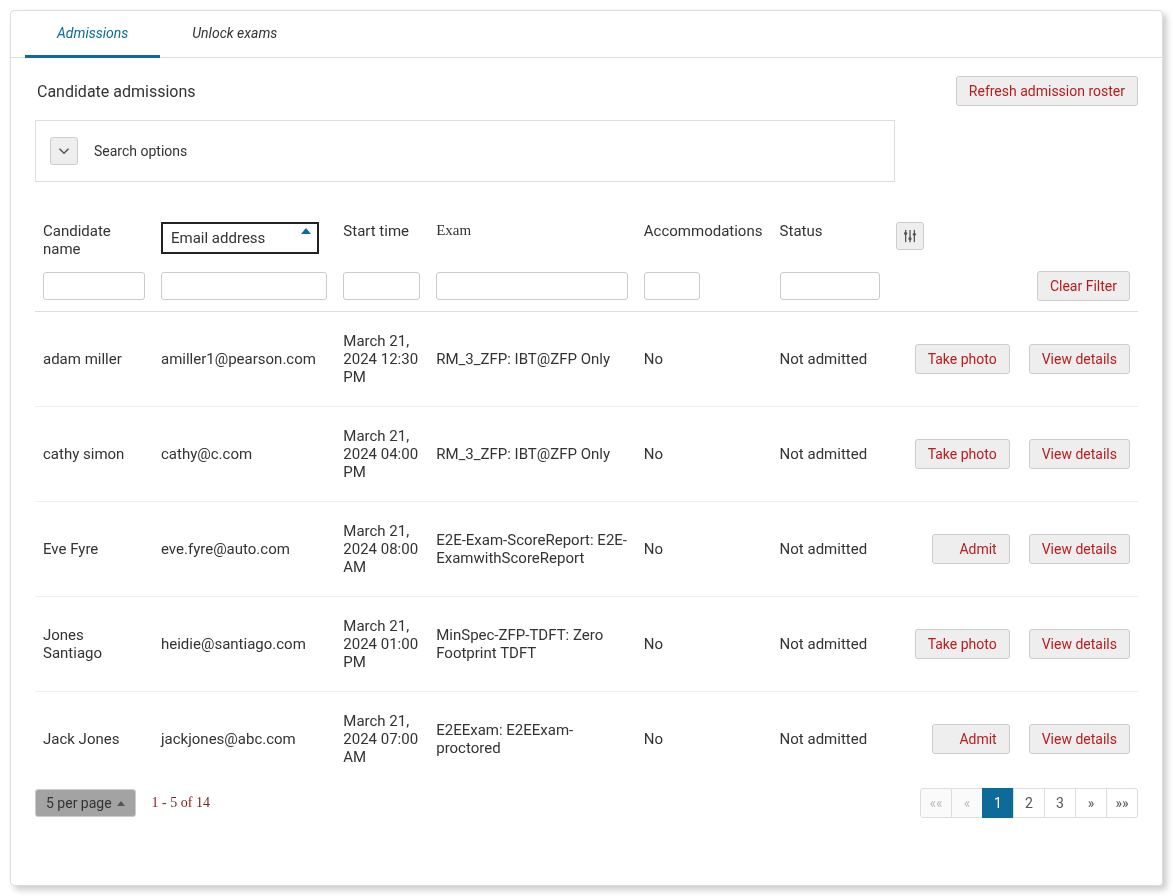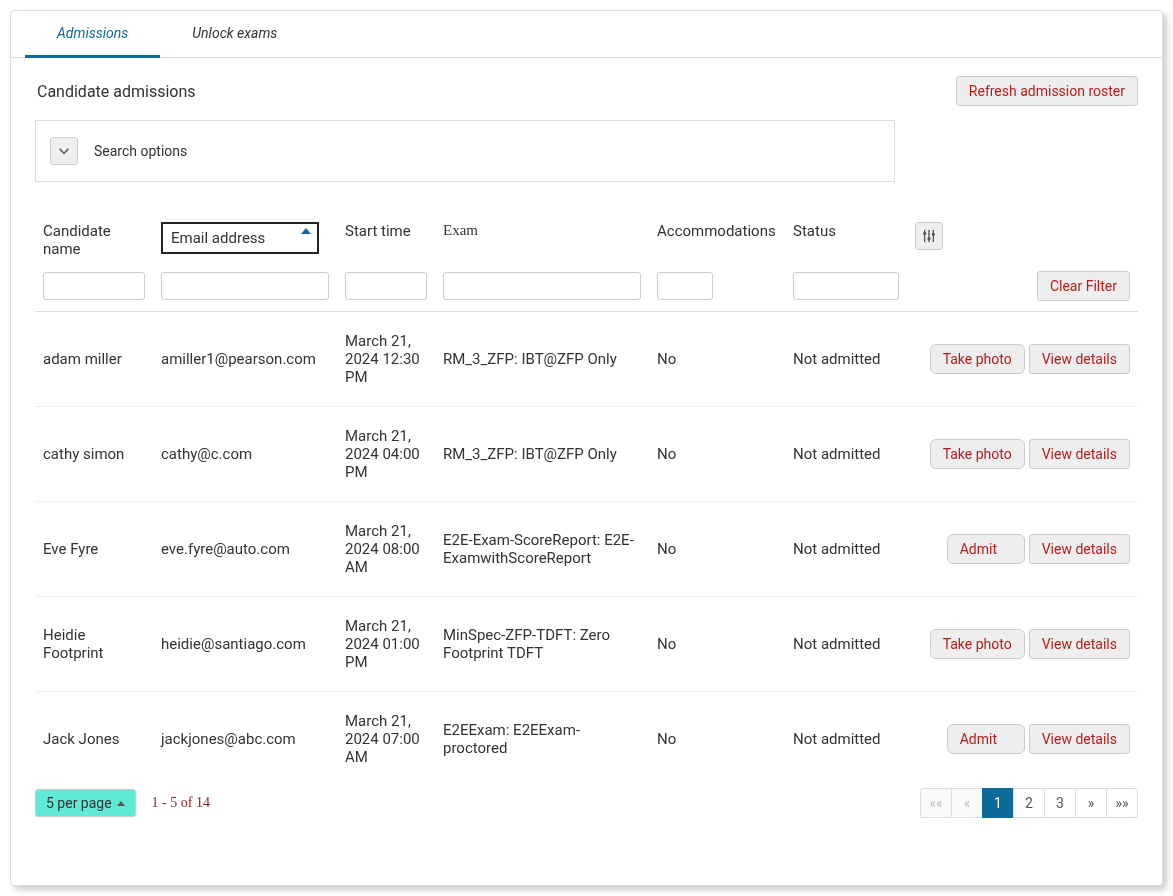--- a/index.html
+++ b/index.html
@@ -147,36 +147,36 @@
       border-bottom: 1px solid #eee;
       vertical-align: middle;
       font-size: 15px;
       color: #333;
     }
     .data-row:last-child td { border-bottom: none; }
     .actions-cell {
       text-align: right;
       white-space: nowrap;
     }
-    .actions-cell .btn { margin-left: 4px; }
-    .action-primary { display:inline-block; min-width: 78px; text-align:left;border-radius:6px; }
+    .actions-cell .btn { margin-left: 19px; }
+    .action-primary { display:inline-block; min-width: 78px; text-align:right; }
     .pager-row {
       display: flex;
       align-items: center;
       justify-content: space-between;
       padding: 2px 0 0 0;
     }
     .pager-left {
       display: flex;
       align-items: center;
       gap: 16px;
     }
     .per-page-btn {
       border: 1px solid #ccc;
-      background: #5eead4;
+      background: #a3a3a3;
       padding: 5px 10px;
       border-radius: 3px;
       cursor: pointer;
       font-size: 14px;
       display: flex;
       align-items: center;
       gap: 5px;
     }
     .caret-up {
       width: 0; height: 0;
@@ -301,21 +301,21 @@
             <tr class="data-row">
               <td>Eve Fyre</td>
               <td>eve.fyre@auto.com</td>
               <td>March 21, 2024 08:00 AM</td>
               <td>E2E-Exam-ScoreReport: E2E-ExamwithScoreReport</td>
               <td>No</td>
               <td>Not admitted</td>
               <td class="actions-cell"><button class="btn action-primary">Admit</button><button class="btn">View details</button></td>
             </tr>
             <tr class="data-row">
-              <td>Heidie Footprint</td>
+              <td>Jones Santiago</td>
               <td>heidie@santiago.com</td>
               <td>March 21, 2024 01:00 PM</td>
               <td>MinSpec-ZFP-TDFT: Zero Footprint TDFT</td>
               <td>No</td>
               <td>Not admitted</td>
               <td class="actions-cell"><button class="btn action-primary">Take photo</button><button class="btn">View details</button></td>
             </tr>
             <tr class="data-row">
               <td>Jack Jones</td>
               <td>jackjones@abc.com</td>

